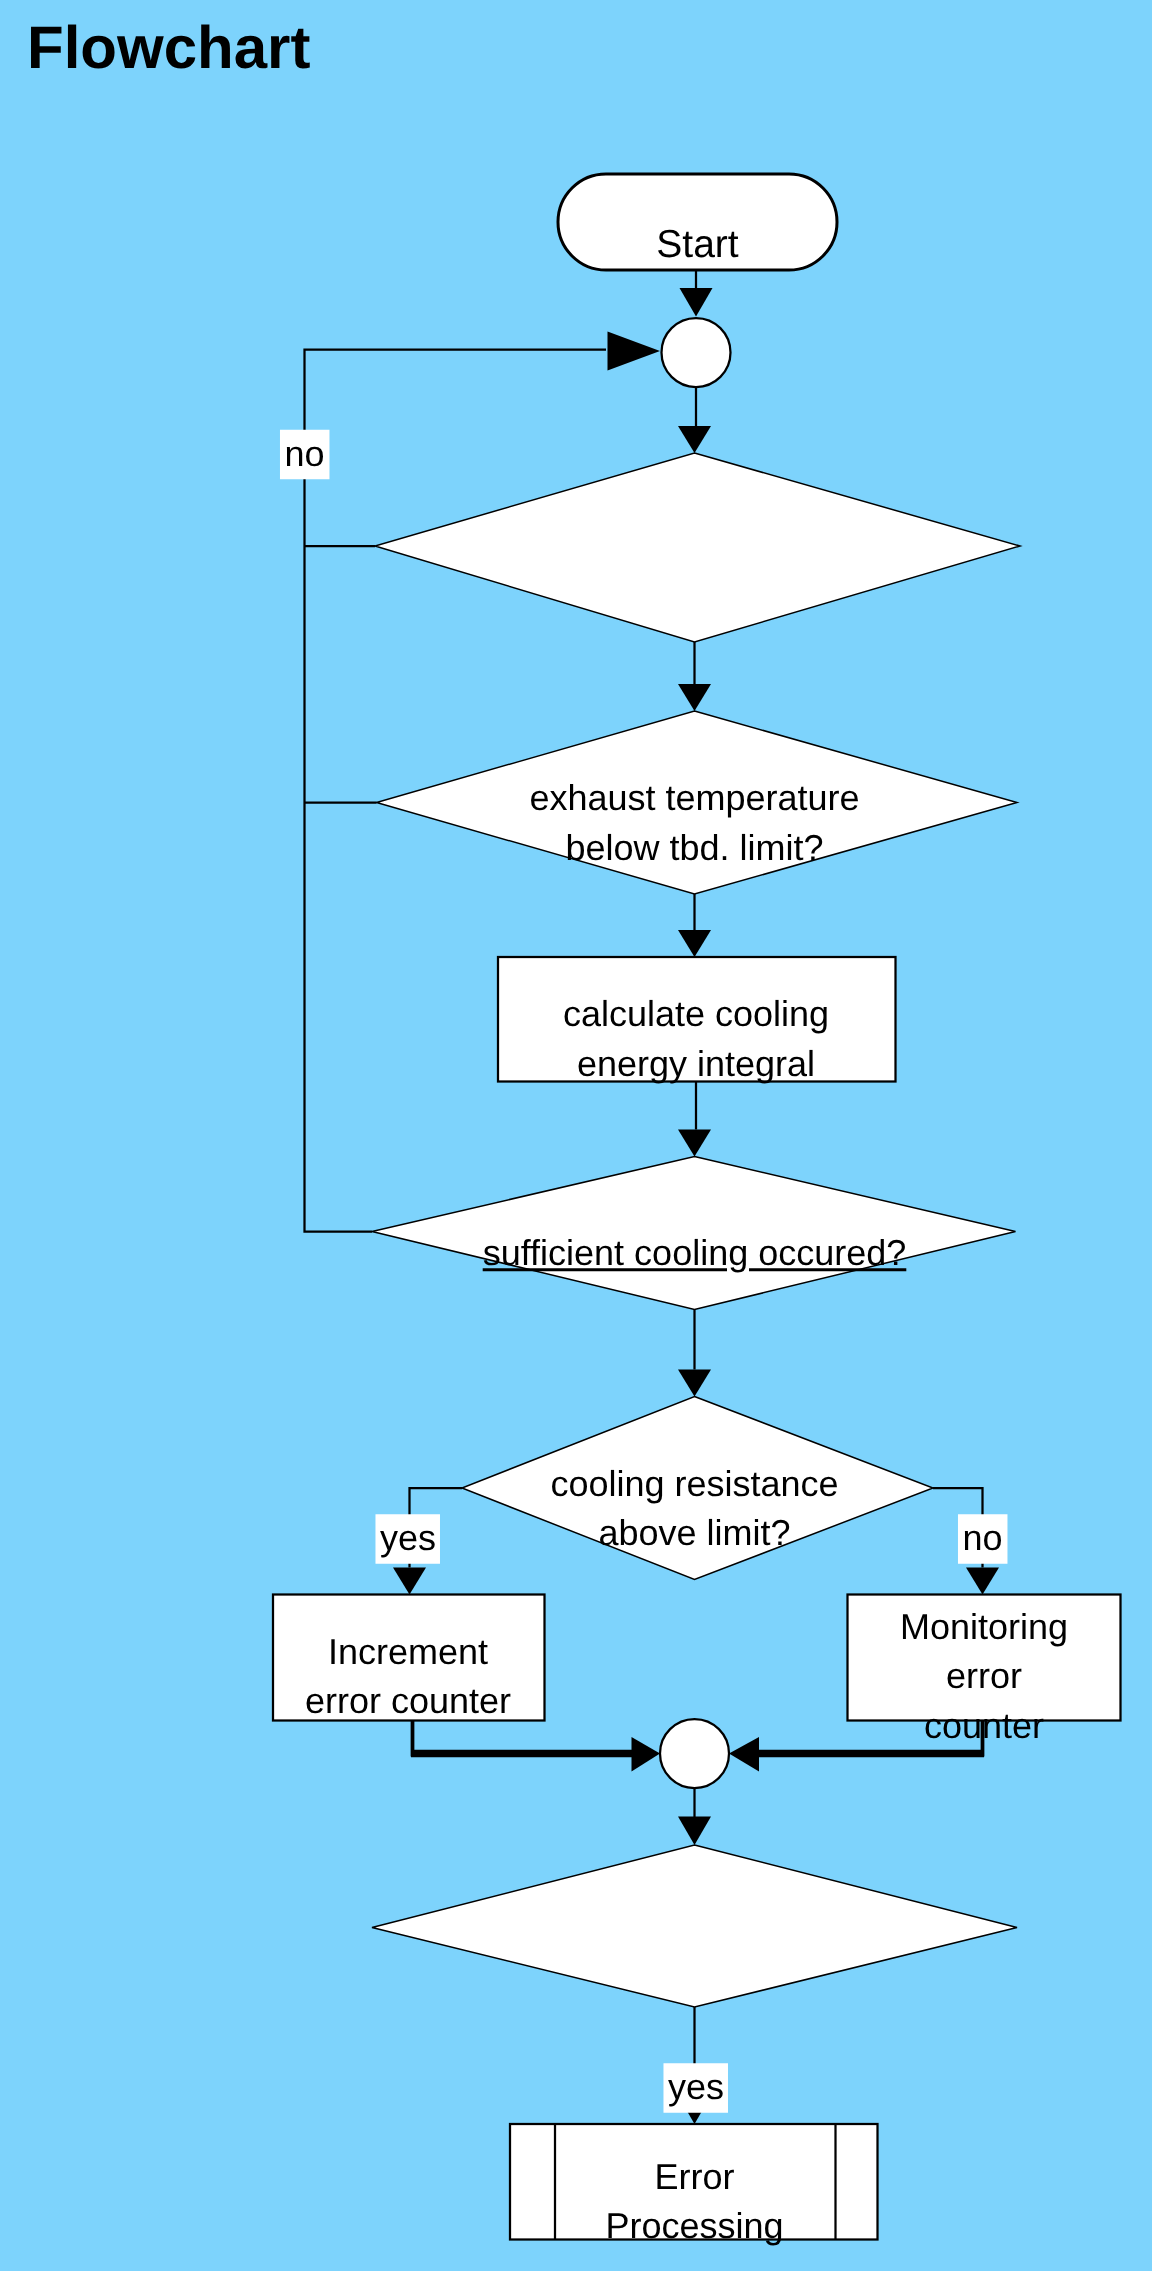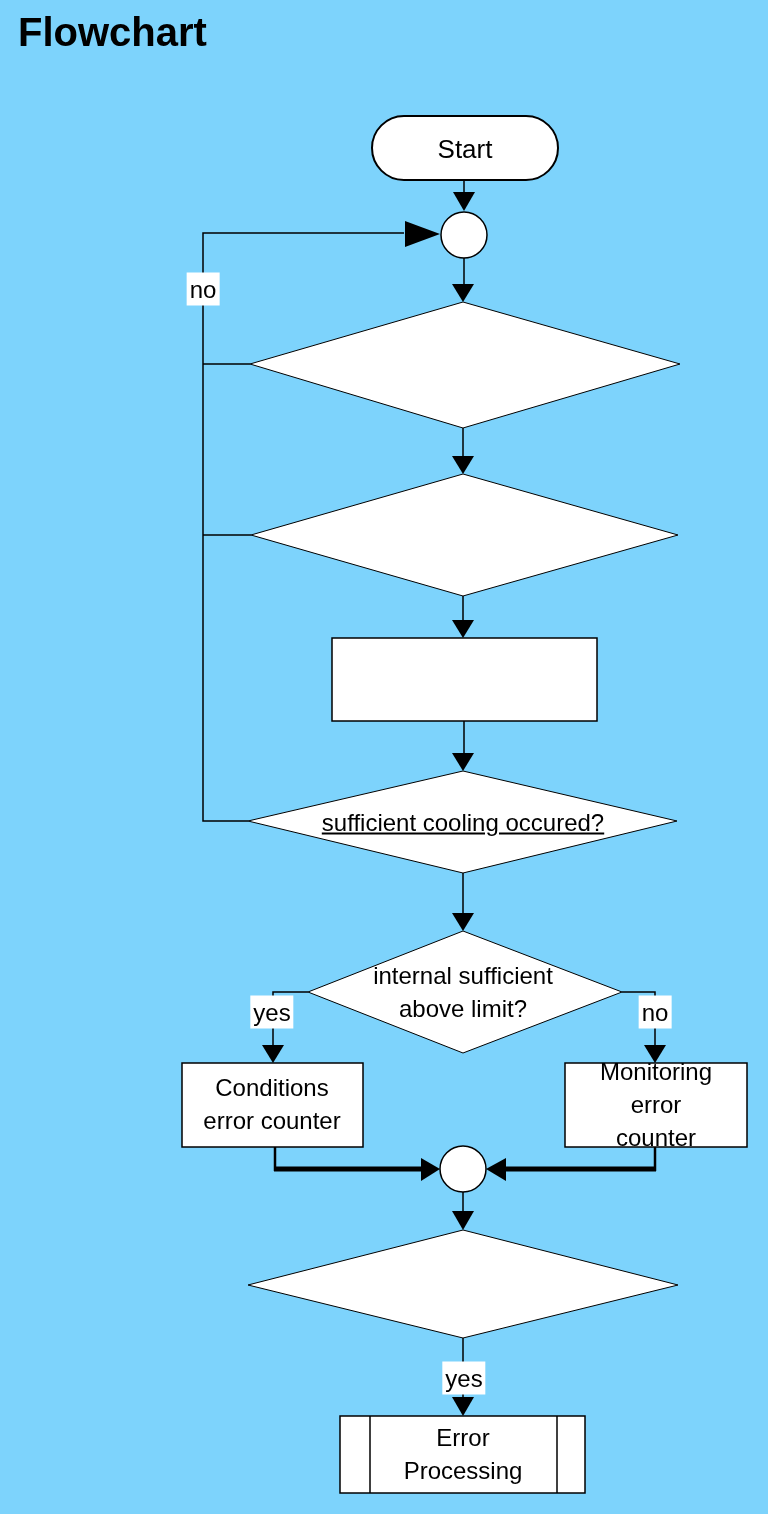--- a/index.html
+++ b/index.html
@@ -32,20 +32,21 @@
     color: #000000;
   }
   .lbl {
     position: absolute;
     transform: translate(-50%, -50%);
     text-align: center;
     white-space: pre-line;
     font-size: 24px;
     line-height: 33px;
     color: #000000;
+    margin-top: 14px;
   }
   .lbl.start-lbl { left: 465px; top: 149px; font-size: 26px; }
   .lbl.d1  { left: 463px; top: 364px; }
   .lbl.d2  { left: 463px; top: 535px; }
   .lbl.p1  { left: 464px; top: 679px; }
   .lbl.d3  { left: 463px; top: 822px; text-decoration: underline; }
   .lbl.d4  { left: 463px; top: 992px; }
   .lbl.inc { left: 272px; top: 1104px; }
   .lbl.dec { left: 656px; top: 1104px; }
   .lbl.d5  { left: 463px; top: 1269px; }
@@ -134,24 +135,28 @@
     <line x1="557" y1="1416" x2="557" y2="1493" stroke-width="1.5"></line>
   </svg>
 
   <svg class="diagram" width="768" height="1514" viewBox="0 0 768 1514" style="pointer-events:none">
     <polygon points="463,1416 452,1397 474,1397" fill="#000000" stroke="none"></polygon>
   </svg>
 
   <h1 class="page-title">Flowchart</h1>
 
   <div class="lbl start-lbl">Start</div>
+  <div class="lbl d2">exhaust temperature
+below tbd. limit?</div>
+  <div class="lbl p1">calculate cooling
+energy integral</div>
   <div class="lbl d3">sufficient cooling occured?</div>
-  <div class="lbl d4">internal sufficient
+  <div class="lbl d4">cooling resistance
 above limit?</div>
-  <div class="lbl inc">Conditions
+  <div class="lbl inc">Increment
 error counter</div>
   <div class="lbl dec">Monitoring
 error counter</div>
   <div class="lbl fault">Error
 Processing</div>
 
   <div class="lbl edge-lbl no-loop">no</div>
   <div class="lbl edge-lbl yes-left">yes</div>
   <div class="lbl edge-lbl no-right">no</div>
   <div class="lbl edge-lbl yes-bottom">yes</div>

